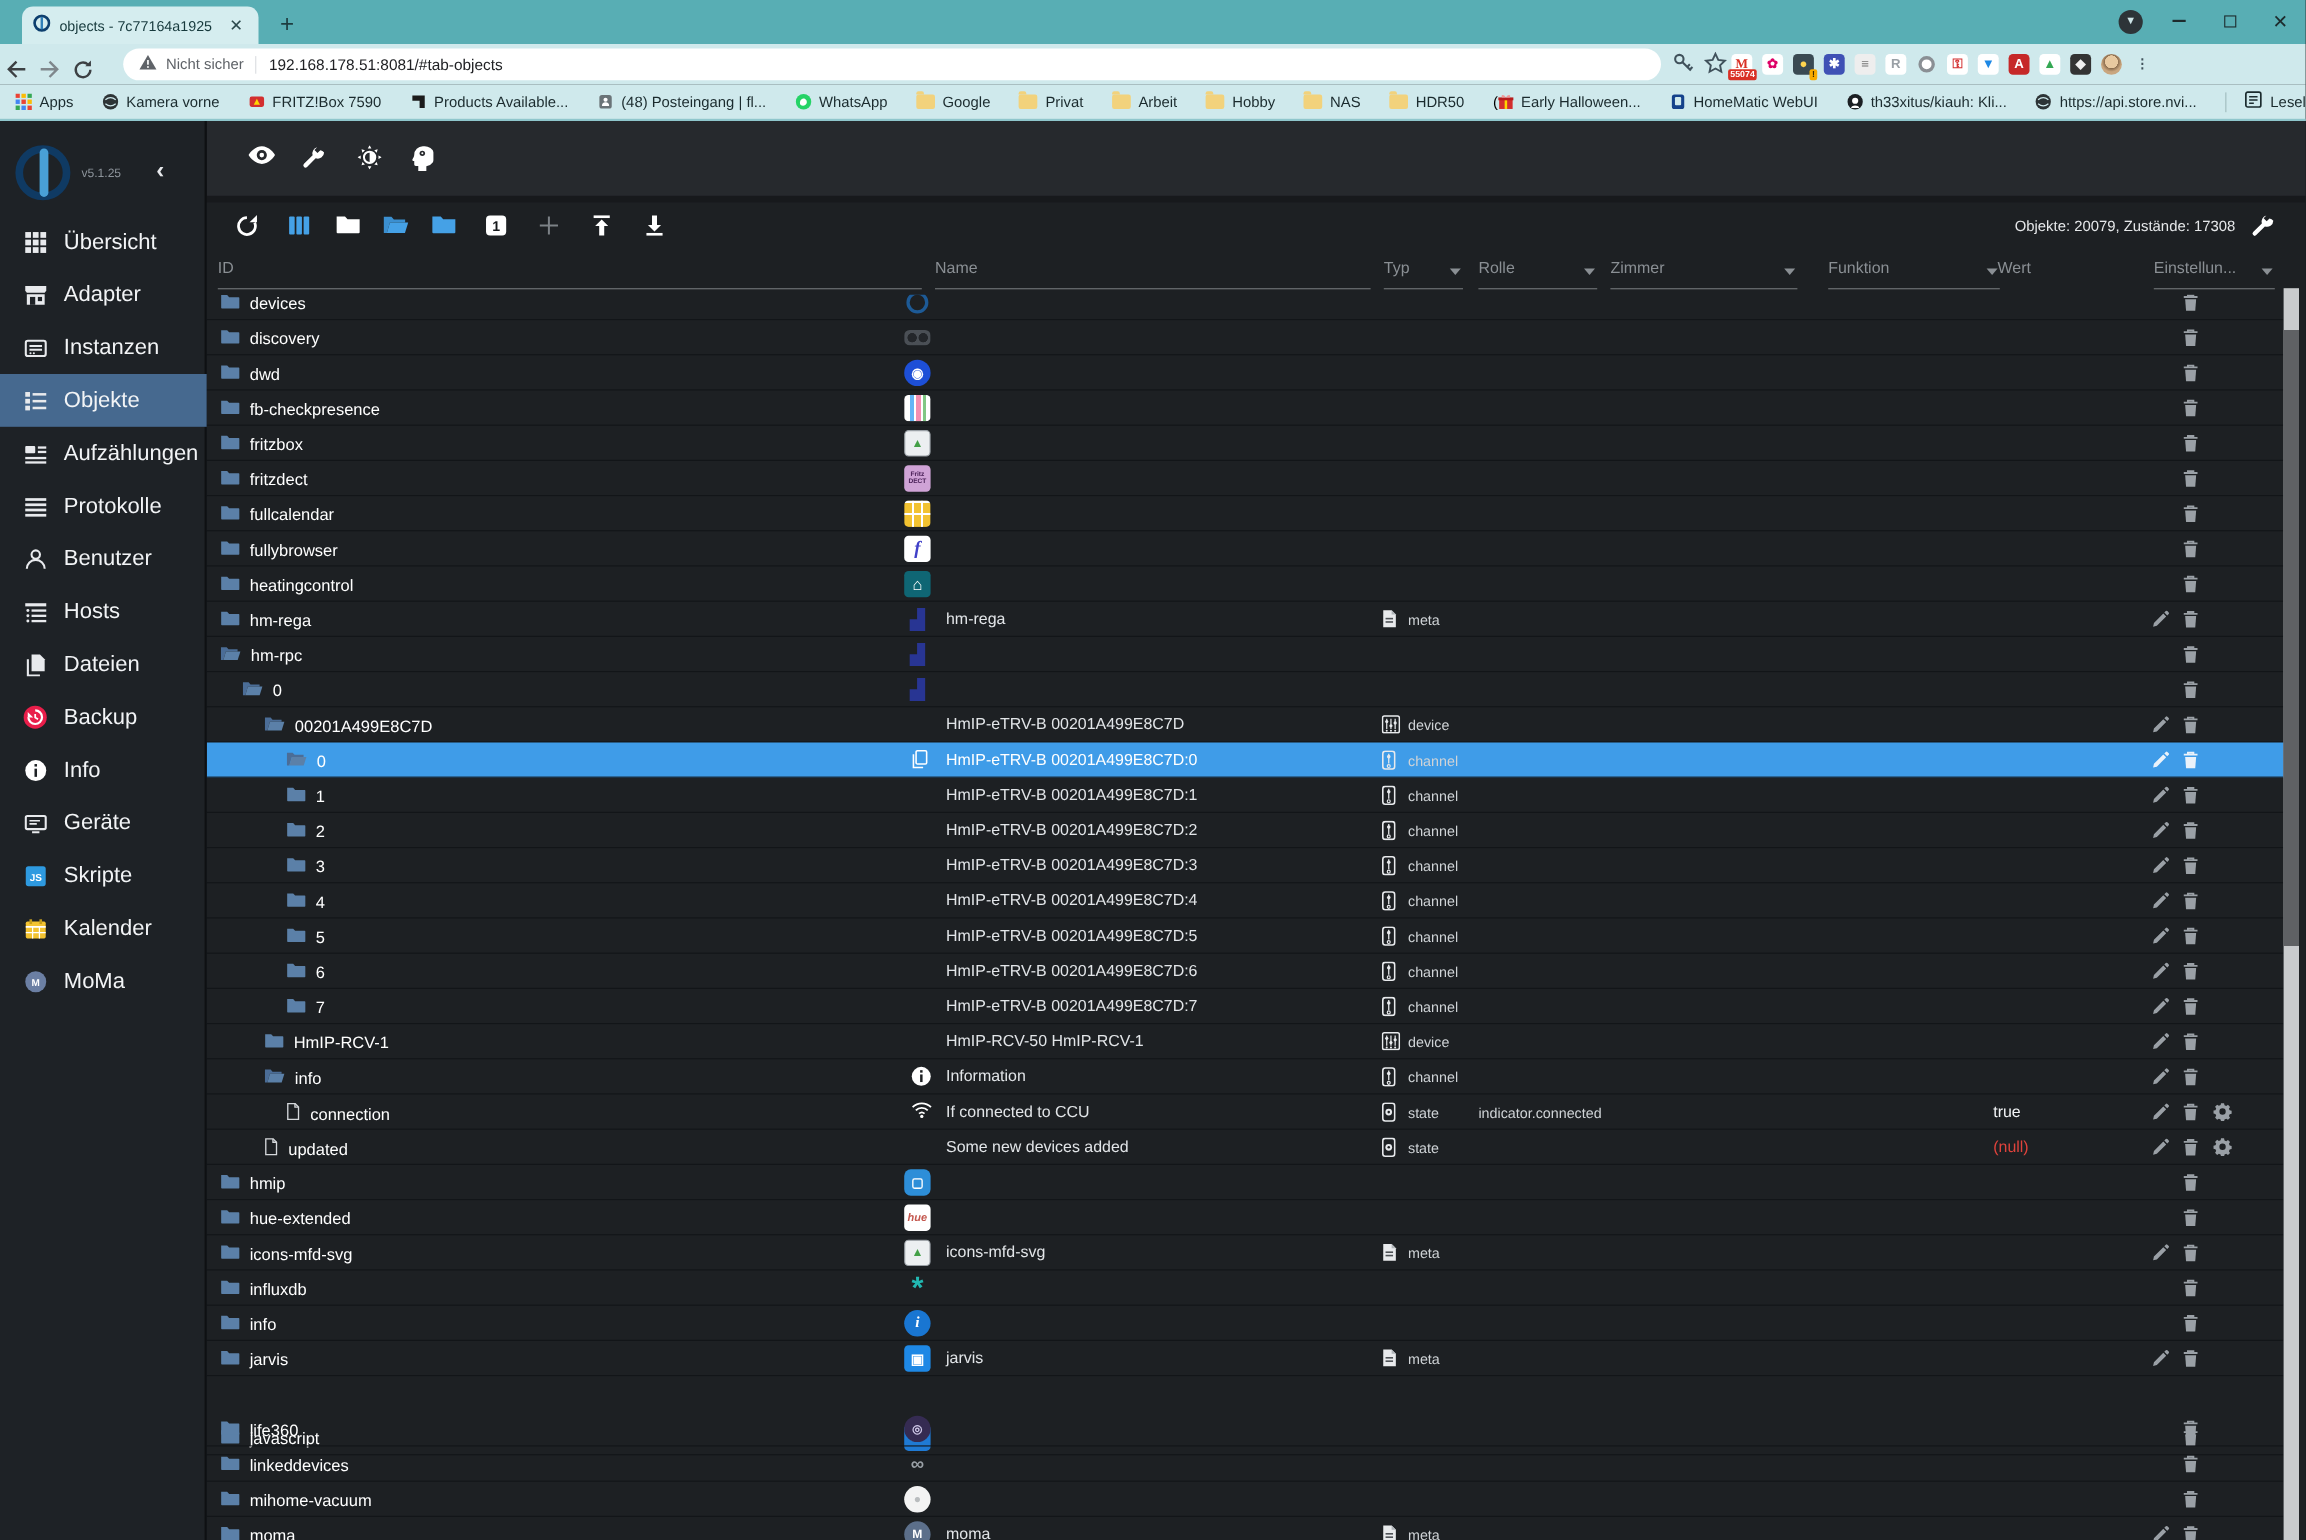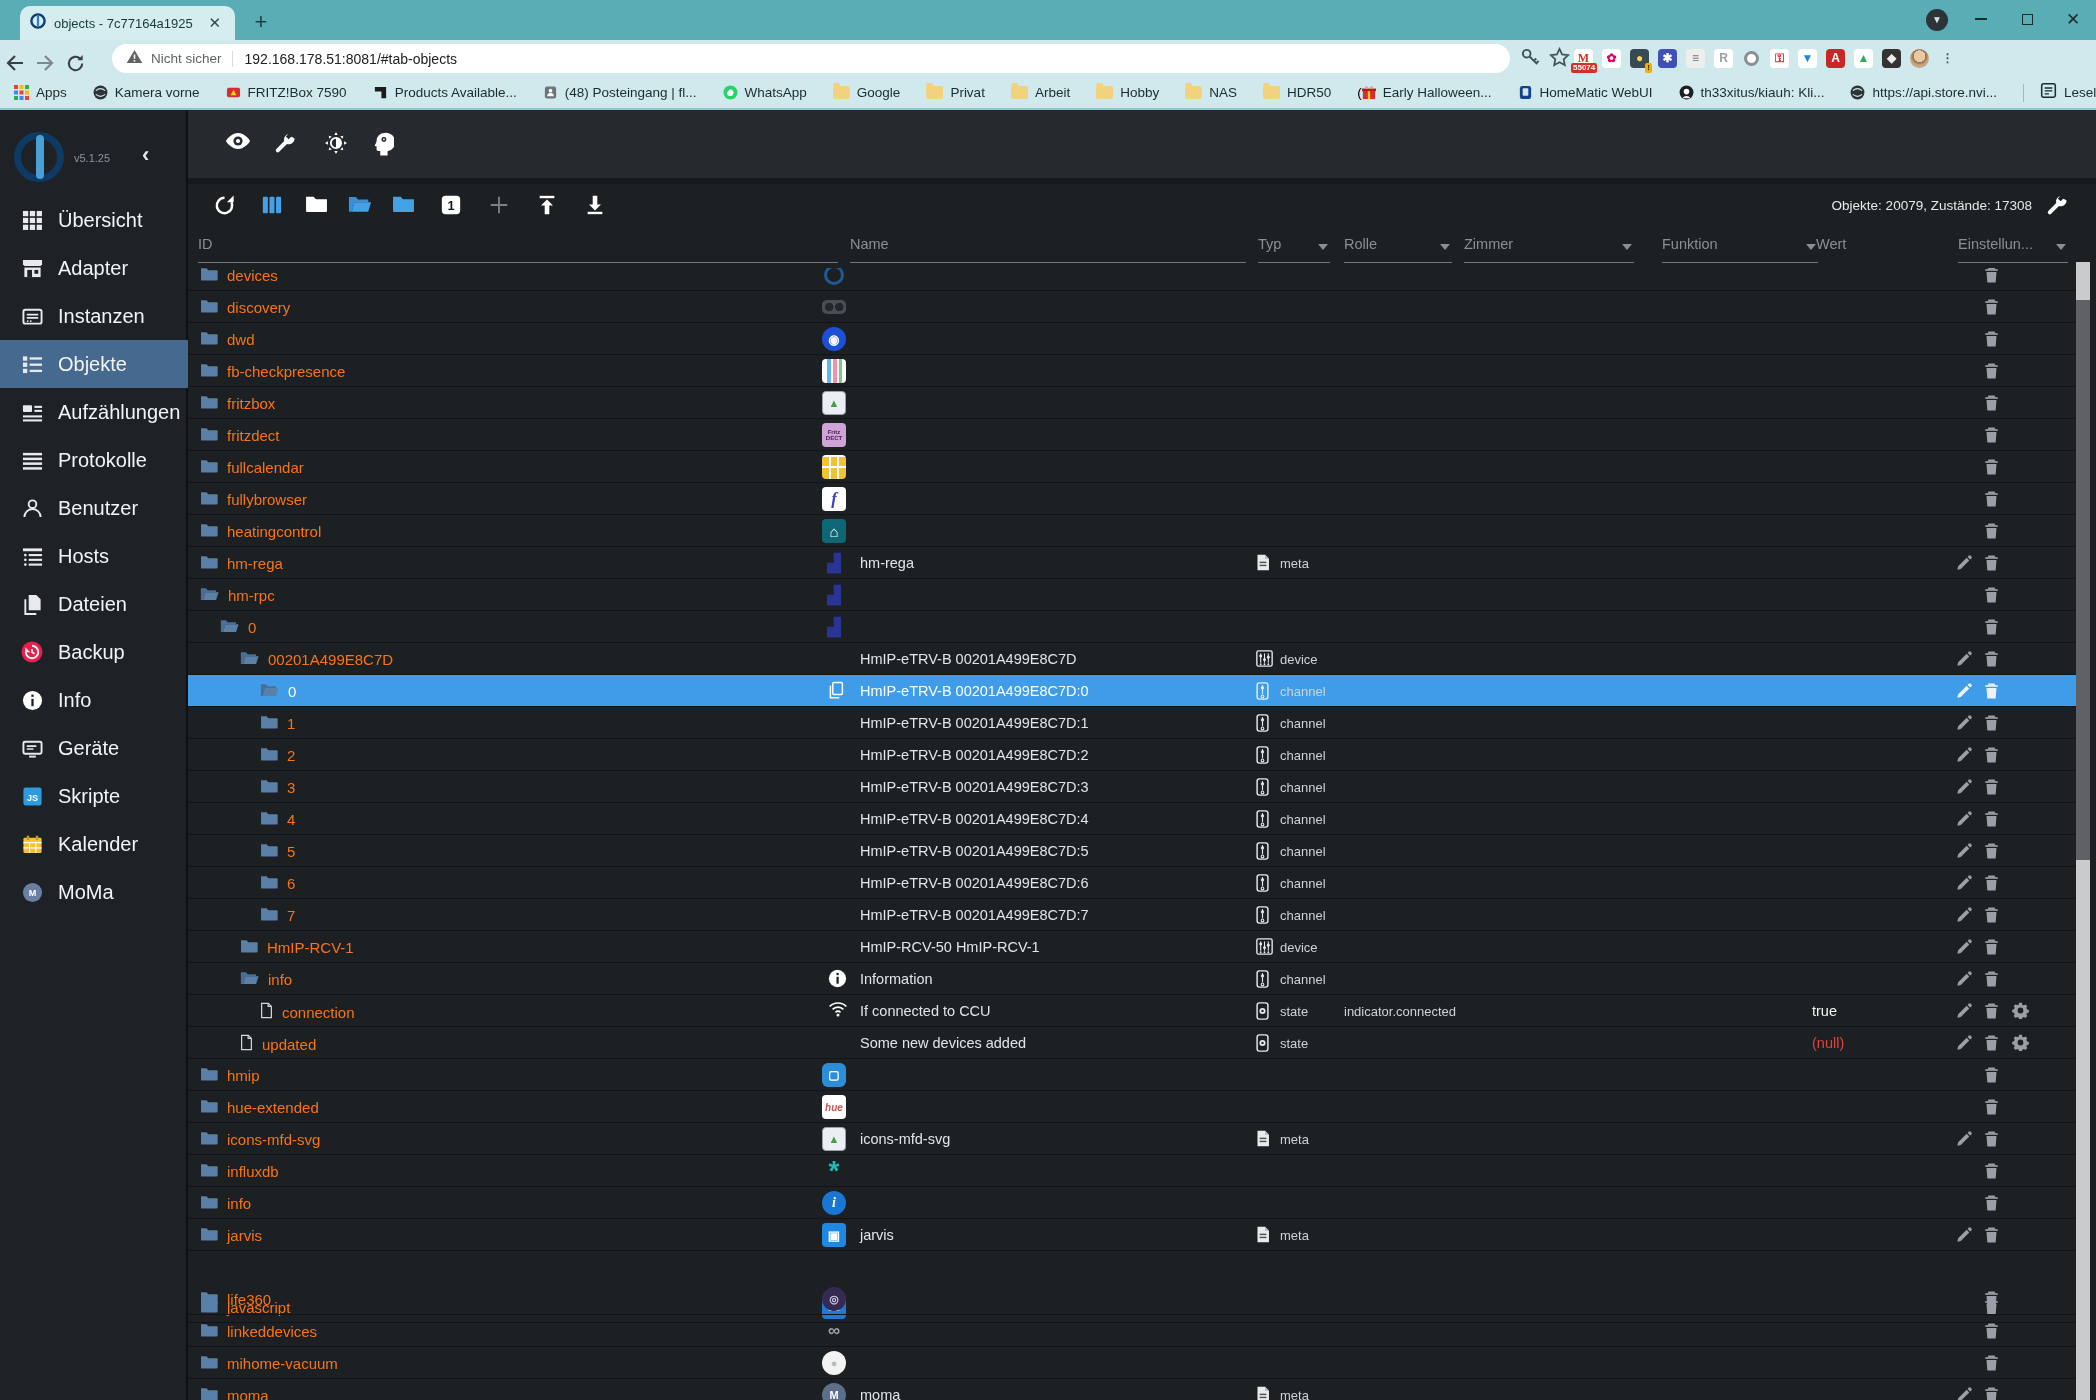--- a/index.html
+++ b/index.html
@@ -74,21 +74,21 @@
   .fcol { position:absolute; top:6px; font-size:14.5px; color:#8a8f94; }
   .funder { position:absolute; top:32px; height:1px; background:#73777b; }
   .caret { position:absolute; top:14px; width:0; height:0; border-left:5px solid transparent;
     border-right:5px solid transparent; border-top:6px solid #8a8f94; }
 
   #rowsclip { position:absolute; left:0; top:84px; width:1888px; height:1132px; overflow:hidden; }
   #rows { position:absolute; left:0; top:-9px; width:1888px; }
   .row { position:absolute; left:0; width:1888px; height:32px; border-bottom:1px solid #121518; }
   .row.sel { background:#3f9ce8; }
   .tree { position:absolute; top:7px; display:flex; align-items:center; }
-  .tree .tid { font-size:15px; color:#f97316; margin-left:9px; }
+  .tree .tid { font-size:15px; color:#ffffff; margin-left:9px; }
   .row.sel .tid { color:#fff; }
   .mi { position:absolute; left:634px; top:4px; width:24px; height:24px; border-radius:4px;
     display:flex; align-items:center; justify-content:center; font-weight:bold; overflow:hidden; }
   .nmic { position:absolute; left:640px; top:6px; }
   .nm { position:absolute; left:672px; top:8px; font-size:14.5px; color:#e2e5e8; white-space:nowrap; }
   .row.sel .nm { color:#fff; }
   .tpic { position:absolute; left:1068px; top:7px; }
   .tpl { position:absolute; left:1092px; top:9px; font-size:13px; color:#cfd3d6; }
   .rl { position:absolute; left:1156px; top:9px; font-size:13px; color:#cfd3d6; }
   .vl { position:absolute; left:1624px; top:8px; font-size:14.5px; color:#f2f4f6; }

